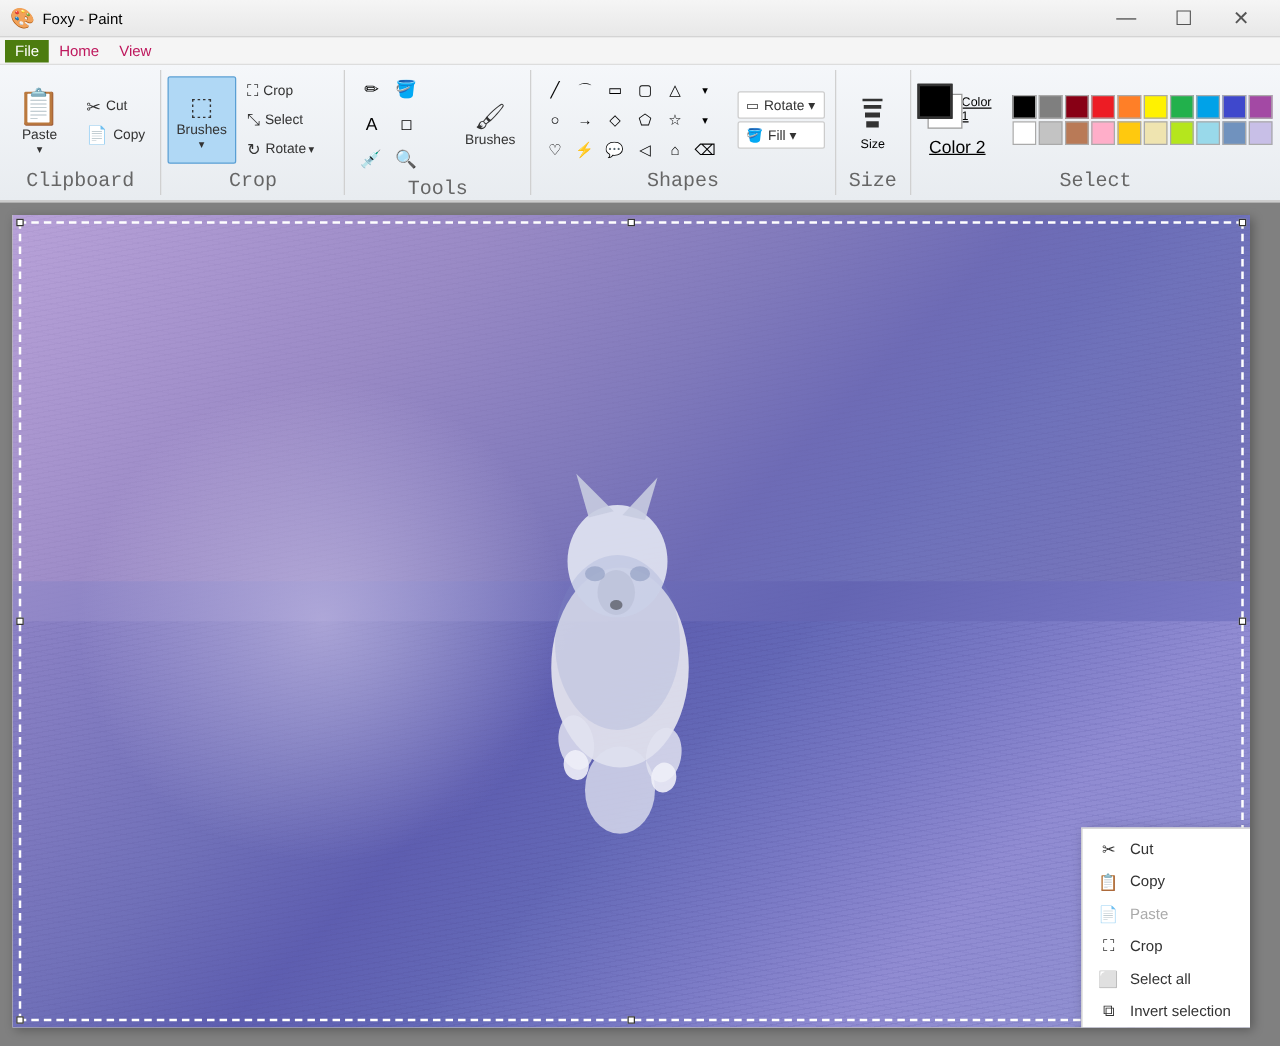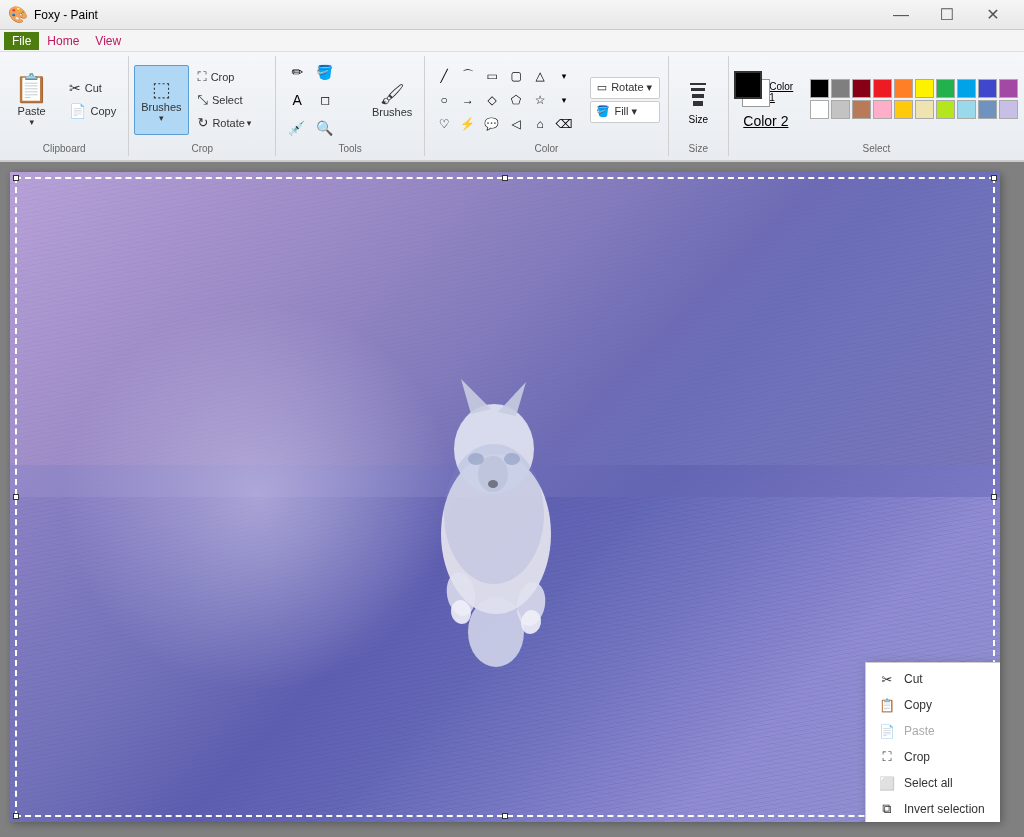--- a/index.html
+++ b/index.html
@@ -47,24 +47,25 @@
       min-width: 60px;
     }
     .ribbon-group-content {
       display: flex;
       flex-direction: row;
       align-items: center;
       gap: 4px;
       flex: 1;
     }
     .ribbon-group-label {
-      font-size: 10px;
+      font-size: 16px;
       color: #666;
       margin-top: auto;
       padding-top: 2px;
+      font-family: Liberation Mono, monospace;
     }
     .ribbon-btn {
       display: flex;
       flex-direction: column;
       align-items: center;
       justify-content: center;
       padding: 4px 6px;
       cursor: pointer;
       border: 1px solid transparent;
       border-radius: 2px;
@@ -340,21 +341,21 @@
         <div class="outline-fill-btn">
           <span style="margin-right:4px;">▭</span>
           <span>Rotate ▾</span>
         </div>
         <div class="outline-fill-btn">
           <span style="margin-right:4px;">🪣</span>
           <span>Fill ▾</span>
         </div>
       </div>
     </div>
-    <div class="ribbon-group-label">Color</div>
+    <div class="ribbon-group-label">Shapes</div>
   </div>
 
   <div class="ribbon-group" style="min-width:60px;">
     <div class="ribbon-group-content">
       <div class="size-btn">
         <div style="display:flex; flex-direction:column; gap:3px; align-items:center; padding:8px 4px;">
           <div style="width:16px; height:2px; background:#333;"></div>
           <div style="width:14px; height:3px; background:#333;"></div>
           <div style="width:12px; height:4px; background:#333;"></div>
           <div style="width:10px; height:5px; background:#333;"></div>

